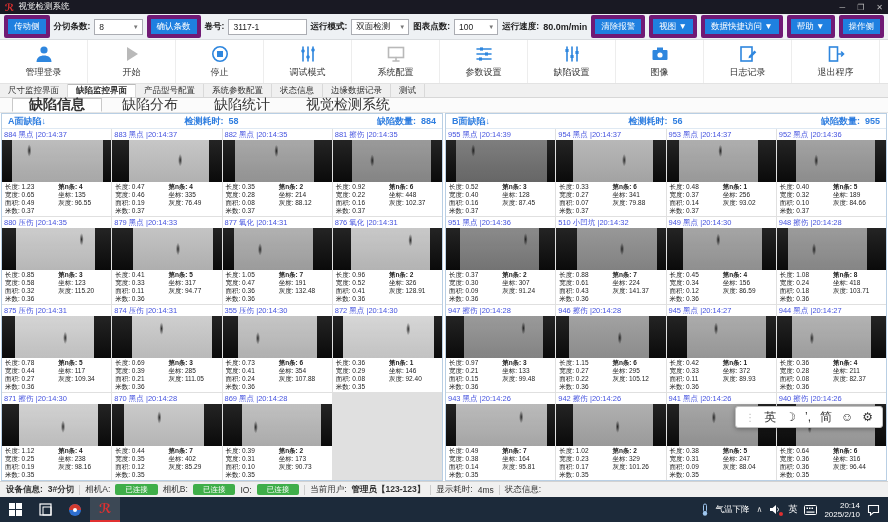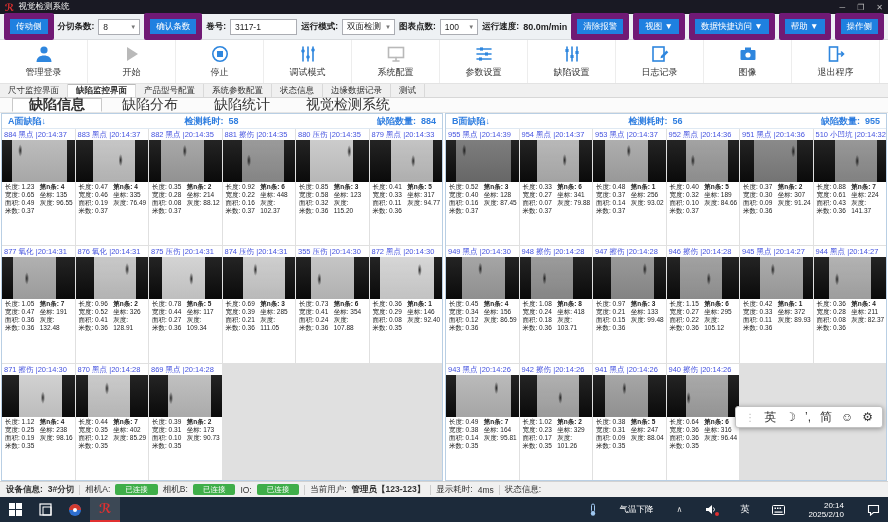--- a/index.html
+++ b/index.html
@@ -7,21 +7,21 @@
   body{font-family:"Liberation Sans","DejaVu Sans",sans-serif;background:#fff;position:relative;font-size:9px;color:#222}
 
   
   .titlebar{height:14px;background:#191923;color:#e8e8e8;display:flex;align-items:center;padding:0 5px;font-size:8.5px;gap:4px}
   .logo{color:#e03030;font-weight:bold;font-style:italic;font-size:10px}
   .winctrl{margin-left:auto;display:flex;gap:12px;color:#bbb;font-size:8px}
   .winctrl span{cursor:default}
 
   
   .toolbar{height:26px;background:#eef1f4;display:flex;align-items:center;gap:4px;padding:0 4px;border-bottom:1px solid #d9dcdf;white-space:nowrap}
-  .btn-blue{background:#1f80e0;color:#fff;border-radius:2px;padding:3px 6px;font-size:8.5px;border:6px solid #701a75;line-height:1}
+  .btn-blue{background:#1f80e0;color:#fff;border-radius:2px;padding:3px 6px;font-size:8.5px;border:4px solid #701a75;line-height:1}
   .tb-label{font-weight:bold;color:#1a1a1a;font-size:8.5px}
   .combo{background:#fff;border:1px solid #abadb3;height:16px;display:flex;align-items:center;justify-content:space-between;padding:0 3px 0 4px;font-size:8.5px;gap:4px}
   .combo .arr{color:#777;font-size:6px}
   .inputbox{background:#fff;border:1px solid #abadb3;height:16px;width:95px;display:flex;align-items:center;padding:0 4px;font-size:8.5px}
   .speed-val{font-weight:bold;font-size:9px}
   .tb-right{margin-left:auto;display:flex;gap:4px;align-items:center}
 
   
   .ribbon{height:44px;background:#fff;display:flex;border-bottom:1px solid #e3e3e3}
   .ribbon-btn{width:88px;display:flex;flex-direction:column;align-items:center;justify-content:center;gap:2px;border-right:1px solid #ededed;font-size:9px;color:#333;cursor:default}
@@ -35,41 +35,41 @@
   
   .subtabs{display:flex;height:15px;background:#fbfbfb;font-size:14px;align-items:stretch;padding-left:12px;gap:4px;border-bottom:1px solid #e5e5e5}
   .subtab{padding:0 16px;display:flex;align-items:center;color:#333}
   .subtab.active{background:#fff;border:1px solid #c9c9c9;border-bottom:1px solid #fff;font-weight:bold}
 
   
   .content{display:flex;height:368px;gap:2px;background:#fff;padding:0 1px}
   .panel{flex:1;border:1px solid #b9cfe4;display:flex;flex-direction:column;min-width:0}
   .panel-header{height:15px;display:flex;align-items:center;justify-content:space-between;padding:0 6px;color:#2f7ee0;font-size:9px;font-weight:bold;border-bottom:1px solid #dfe9f3}
   .ph-mid,.ph-right{font-weight:bold}
-  .grid{flex:1;display:grid;grid-template-columns:repeat(6,1fr);grid-auto-rows:1fr;gap:1px;background:#e0e0e0}
+  .grid{flex:1;display:grid;grid-template-columns:repeat(4,1fr);grid-auto-rows:1fr;gap:1px;background:#e0e0e0}
   .card{background:#fff;display:flex;flex-direction:column;overflow:hidden}
   .card-h{font-size:7.5px;color:#4553df;padding:1px 2px 0 2px;white-space:nowrap;overflow:hidden}
   .card-img{height:42px;flex:none}
   .card-info{flex:1;display:flex;font-size:6.5px;line-height:8px;padding:1px 0 0 3px;color:#222;overflow:hidden}
   .ci-l{width:50%}
   .ci-r{width:50%}
   .ci-r div:first-child{font-weight:bold}
 
   
   .statusbar{height:16px;background:#f0f0f0;border-top:1px solid #d2d2d2;display:flex;align-items:center;font-size:8.5px;gap:5px;padding:0 6px;color:#333;white-space:nowrap}
   .statusbar b{font-size:8.5px}
   .badge{background:#3fae49;color:#fff;padding:0 10px;border-radius:2px;font-size:7.5px;line-height:11px}
   .sep{width:1px;height:10px;background:#ccc}
 
   
   .taskbar{position:absolute;bottom:0;left:0;right:0;height:25px;background:#1c2a3a;display:flex;align-items:center;color:#fff}
   .tb-icon{width:30px;height:25px;display:flex;align-items:center;justify-content:center}
   .tb-icon.active{background:rgba(255,255,255,.14);border-bottom:2px solid #e03030}
   .app-c{color:#e03030;font-weight:bold;font-style:italic;font-size:13px}
-  .tray{margin-left:auto;display:flex;align-items:center;gap:23px;padding-right:8px;font-size:8.5px}
+  .tray{margin-left:auto;display:flex;align-items:center;gap:7px;padding-right:8px;font-size:8.5px}
   .clock{text-align:right;font-size:8px;line-height:9px}
   .chev{font-size:8px;color:#ddd}
   .tray-lang{font-size:9px}
 
   
   .imebar{position:absolute;right:5px;bottom:94px;height:22px;background:#fff;border:1px solid #c2c2c2;border-radius:3px;box-shadow:0 1px 5px rgba(0,0,0,.35);display:flex;align-items:center;gap:9px;padding:0 9px;font-size:12px;color:#333;z-index:20}
   .imebar .grip{color:#bbb;font-size:10px}
 </style>
 </head>
 <body>
@@ -165,32 +165,32 @@
       <svg width="20" height="20" viewBox="0 0 20 20">
         <path d="M5 3v14M10 3v14M15 3v14" stroke="#2e86de" stroke-width="1.6" fill="none" stroke-linecap="round"></path>
         <rect x="3.4" y="5" width="3.2" height="3" fill="#2e86de"></rect>
         <rect x="8.4" y="11" width="3.2" height="3" fill="#2e86de"></rect>
         <rect x="13.4" y="7" width="3.2" height="3" fill="#2e86de"></rect>
       </svg>
       <span>缺陷设置</span>
     </div>
     <div class="ribbon-btn">
       <svg width="20" height="20" viewBox="0 0 20 20">
-        <rect x="3" y="3" width="11" height="14" stroke="#2e86de" stroke-width="1.6" fill="none" stroke-linecap="round"></rect>
-        <path d="M11 12l5.5-5.5 1.8 1.8L12.8 13.8 10.5 14.3z" fill="#2e86de"></path>
-      </svg>
-      <span>日志记录</span>
-    </div>
-    <div class="ribbon-btn">
-      <svg width="20" height="20" viewBox="0 0 20 20">
         <rect x="2.5" y="6" width="15" height="10" rx="1" fill="#2e86de"></rect>
         <rect x="7" y="3.5" width="6" height="3" fill="#2e86de"></rect>
         <circle cx="10" cy="11" r="2.6" fill="#fff"></circle>
       </svg>
       <span>图像</span>
+    </div>
+    <div class="ribbon-btn">
+      <svg width="20" height="20" viewBox="0 0 20 20">
+        <rect x="3" y="3" width="11" height="14" stroke="#2e86de" stroke-width="1.6" fill="none" stroke-linecap="round"></rect>
+        <path d="M11 12l5.5-5.5 1.8 1.8L12.8 13.8 10.5 14.3z" fill="#2e86de"></path>
+      </svg>
+      <span>日志记录</span>
     </div>
     <div class="ribbon-btn">
       <svg width="20" height="20" viewBox="0 0 20 20">
         <rect x="3.5" y="3" width="8" height="14" stroke="#2e86de" stroke-width="1.6" fill="none" stroke-linecap="round"></rect>
         <path d="M12 10h5.5M15.5 8l2 2-2 2" stroke="#2e86de" stroke-width="1.6" fill="none" stroke-linecap="round"></path>
       </svg>
       <span>退出程序</span>
     </div>
   </div>
 

